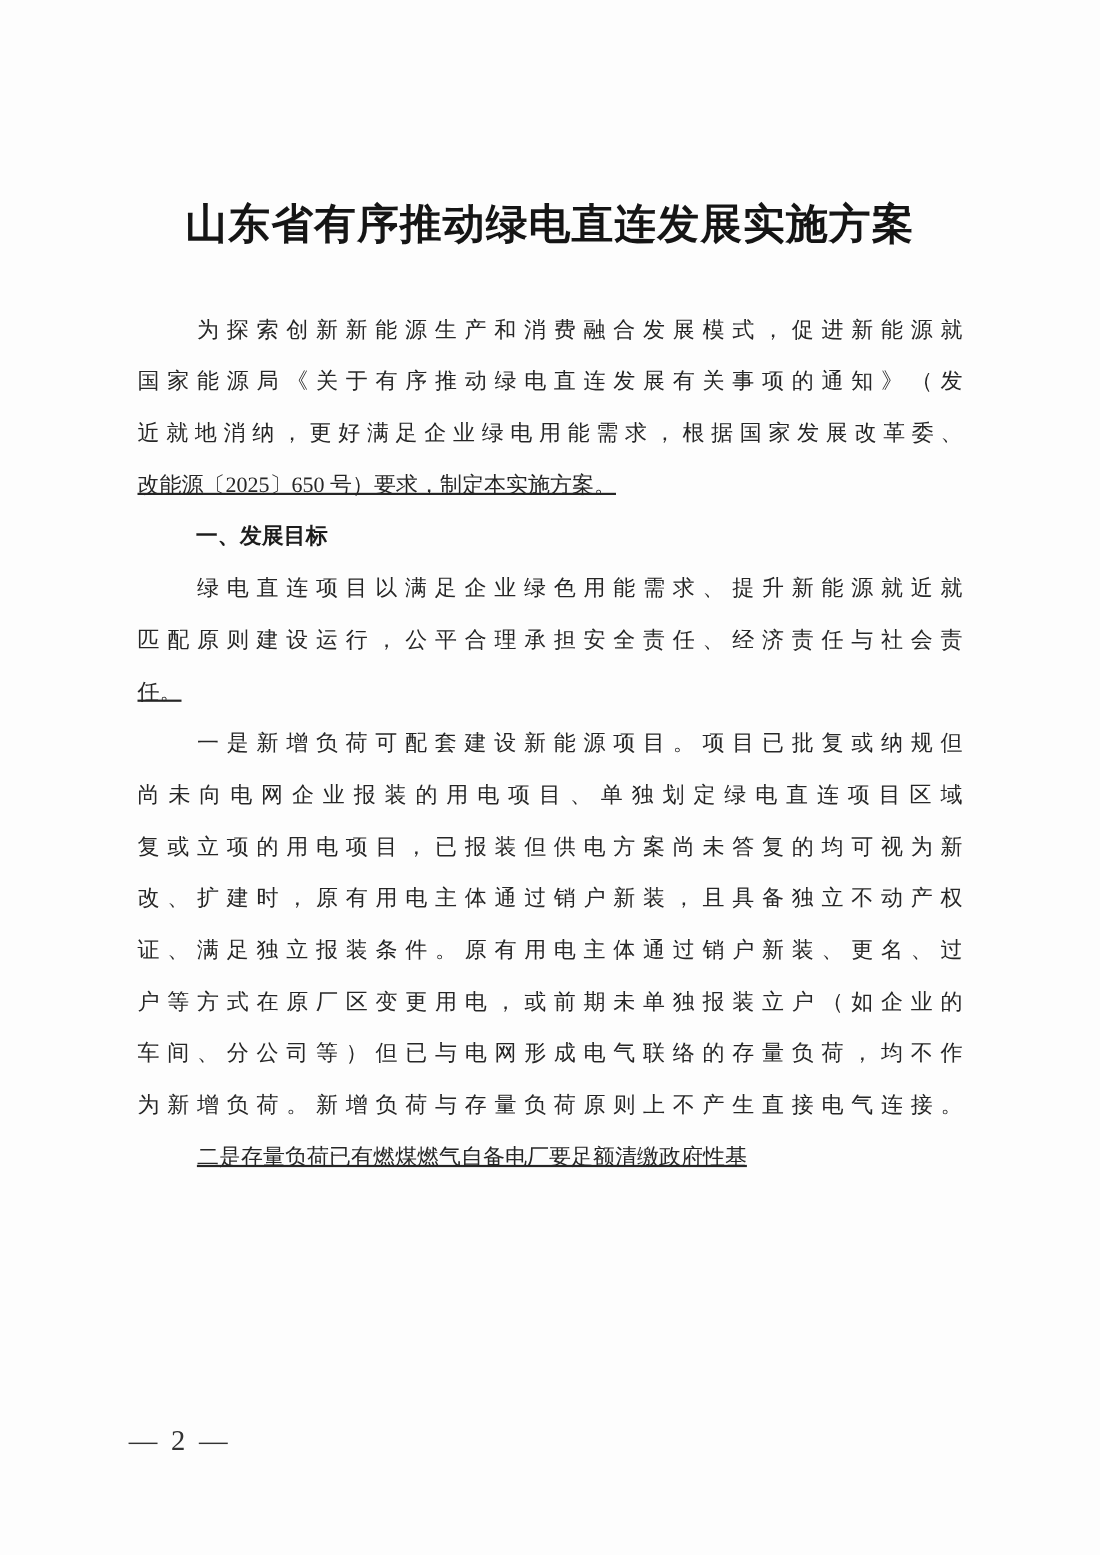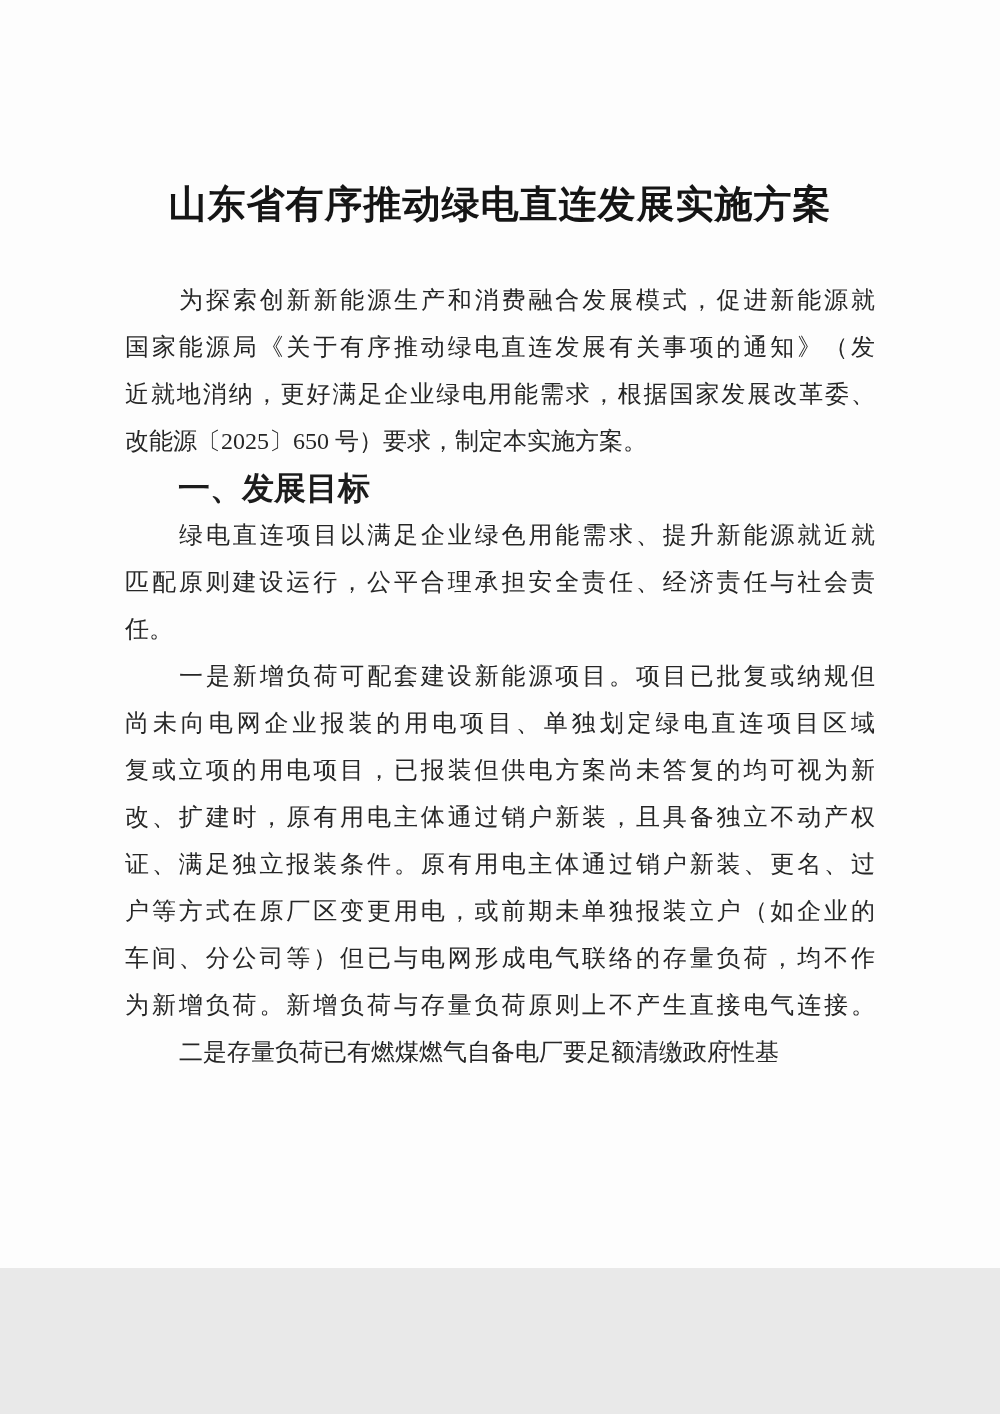--- a/index.html
+++ b/index.html
@@ -3,21 +3,21 @@
 <meta charset="utf-8">
 <style>
   html, body {
     margin: 0;
     padding: 0;
     background: #e9e9e9;
   }
   .page {
     position: relative;
     width: 1000px;
-    height: 1268px;
+    height: 1414px;
     margin: 0 auto;
     background: #fdfdfd;
     color: #232323;
     overflow: hidden;
     font-family: "Liberation Serif", "DejaVu Serif", serif;
   }
   .doc-title {
     position: absolute;
     top: 181px;
     left: 0;
@@ -30,38 +30,39 @@
     color: #151515;
     letter-spacing: 1px;
   }
   .body-block {
     position: absolute;
     top: 277px;
     left: 125px;
     width: 750px;
   }
   .line {
-    font-size: 24px;
+    font-size: 20px;
     line-height: 47px;
     height: 47px;
     text-align: justify;
     text-align-last: justify;
     color: #262626;
     white-space: nowrap;
   }
   .line.last {
     text-align: right;
     text-align-last: left;
+    text-decoration: underline;
   }
   .line.indent {
     text-indent: 54px;
   }
   .heading {
     font-family: Liberation Serif, serif;
-    font-size: 32px;
+    font-size: 20px;
     line-height: 47px;
     height: 47px;
     font-weight: 700;
     color: #1c1c1c;
     padding-left: 53px;
   }
   .page-number {
     position: absolute;
     left: 117px;
     top: 1295px;

